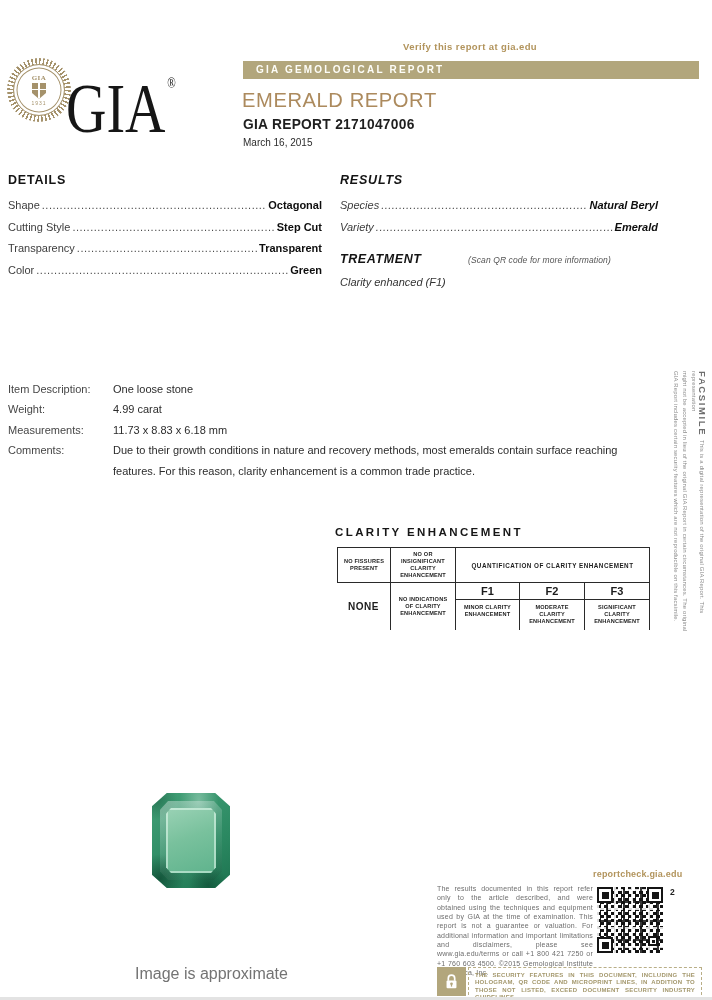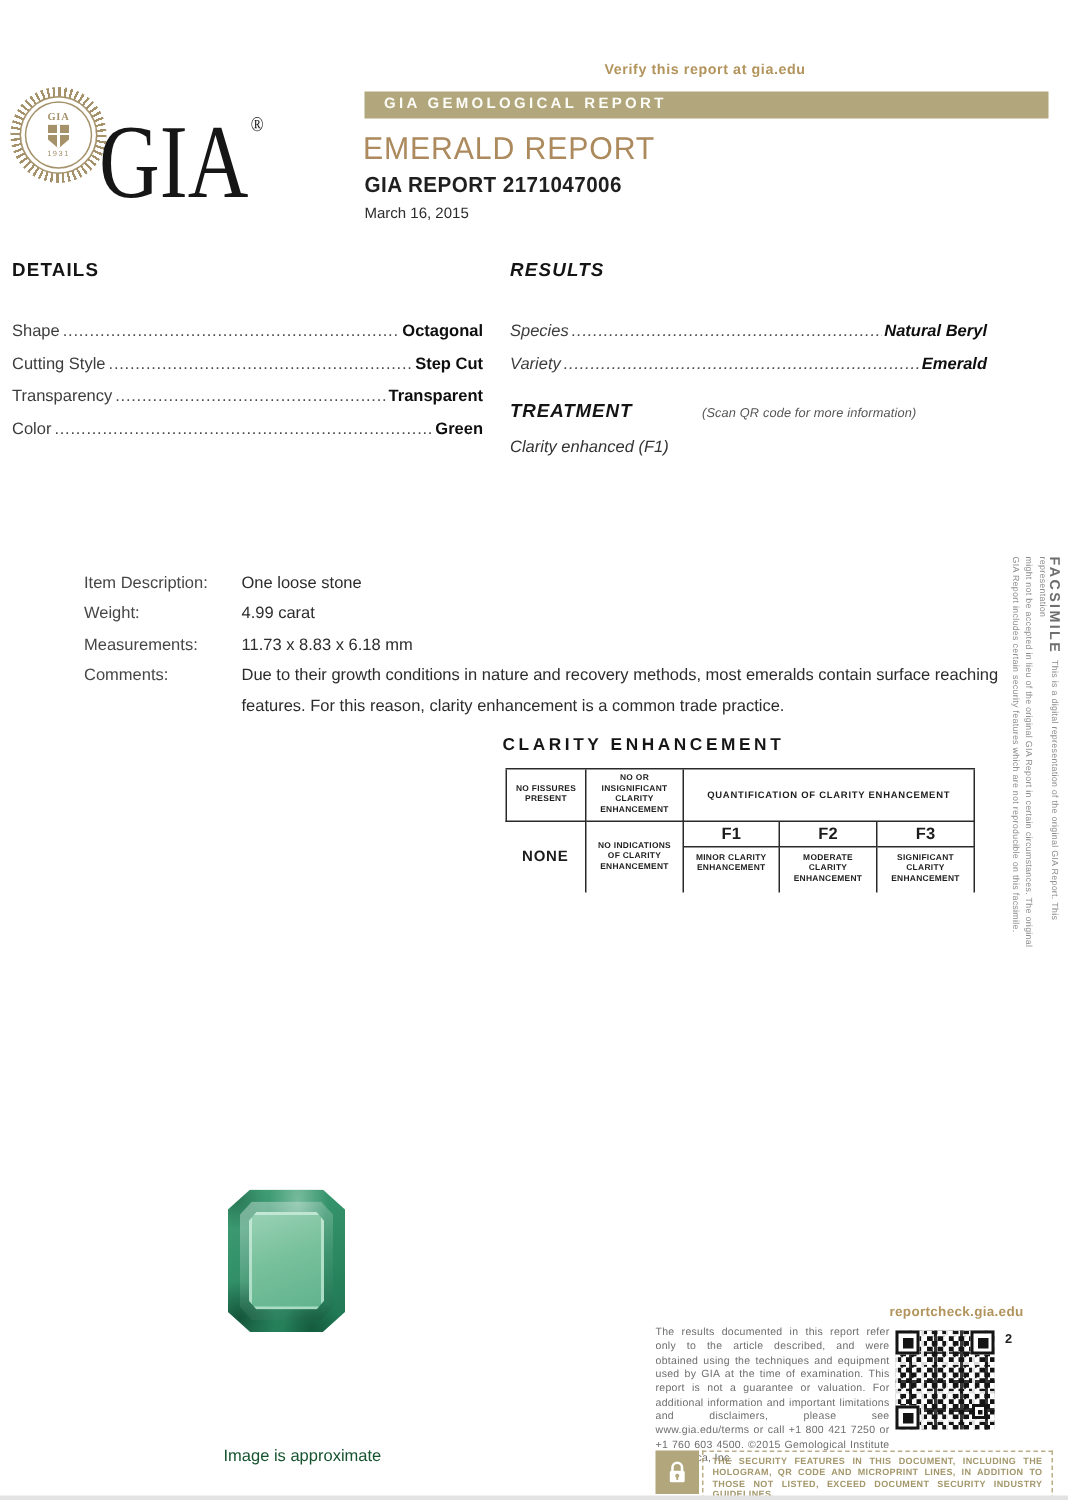--- a/index.html
+++ b/index.html
@@ -34,43 +34,43 @@
                          linear-gradient(0deg, transparent 56%, #fff 56% 63%, transparent 63%), #a5926b;
               clip-path:polygon(0 0,100% 0,100% 62%,50% 100%,0 62%); }
   .seal-year { font-size:5px; color:#a5926b; letter-spacing:1px; margin-top:1px; }
   .logotype { position:absolute; left:66px; top:48px; font-family:"Liberation Serif", serif;
               font-size:70px; line-height:72px; color:#161616; transform:scaleX(.8);
               transform-origin:left top; letter-spacing:0; }
   .logotype sup { font-size:14px; vertical-align:44px; margin-left:2px; }
 
   
   .col-h { font-size:12.5px; font-weight:bold; color:#141414; letter-spacing:.8px;
-           margin-bottom:24px; }
+           margin-bottom:8px; }
   .details { position:absolute; left:8px; top:173px; width:314px; }
   .results { position:absolute; left:340px; top:173px; width:318px;font-style:italic; }
   .drow { display:flex; align-items:baseline; height:21.6px; }
   .drow .lbl { font-size:11px; color:#3d3d3d; white-space:nowrap; }
   .drow .dots { flex:1; overflow:hidden; white-space:nowrap; margin:0 2px; }
   .drow .dots::after { content:"....................................................................................................................."; font-size:11px; color:#4a4a4a; letter-spacing:.5px; }
   .drow .val { font-size:11px; font-weight:bold; color:#0e0e0e; white-space:nowrap; }
 
   .treatment { margin-top:11px; }
   .treat-h { font-size:12.5px; font-weight:bold; color:#141414; letter-spacing:.6px; }
   .treat-note { font-size:8.5px; color:#555; font-weight:normal; letter-spacing:.1px;padding-left:42px; }
   .treat-val { font-size:11px; color:#333; margin-top:9px; }
 
   
-  .item { position:absolute; left:8px; top:379px; width:652px;margin-left:48px; }
+  .item { position:absolute; left:8px; top:379px; width:652px; }
   .irow { display:grid; grid-template-columns:105px 1fr; line-height:20.4px; }
   .irow .ilbl { font-size:11px; color:#464646; }
   .irow .ival { font-size:11px; color:#2c2c2c; }
 
   
   .clarity { position:absolute; left:335px; top:491px; }
-  .cl-h { font-size:11.5px; font-weight:bold; color:#161616; letter-spacing:2.4px; }
+  .cl-h { font-size:11.5px; font-weight:bold; color:#161616; letter-spacing:2.4px;margin-top:35px; }
   .ce-table { margin-top:9px; margin-left:2px; display:grid;
               grid-template-columns:54px 65px 64px 65px 65px;
               grid-template-rows:35px 17px 30px; border-top:1px solid #2a2a2a; }
   .ce { display:flex; align-items:center; justify-content:center; text-align:center;
         font-weight:bold; color:#1c1c1c; }
   .ce-small { font-size:5.6px; line-height:7px; letter-spacing:.2px; padding:1px 3px; }
   .c1r1 { grid-area:1/1; border-left:1px solid #2a2a2a; border-right:1px solid #2a2a2a;
           border-bottom:1px solid #2a2a2a; }
   .c2r1 { grid-area:1/2; border-right:1px solid #2a2a2a; border-bottom:1px solid #2a2a2a; }
   .quant { grid-area:1/3/2/6; font-size:6.3px; letter-spacing:.5px;
@@ -100,21 +100,21 @@
         radial-gradient(circle at 6% 6%, rgba(4,60,38,.4), transparent 18%),
         radial-gradient(ellipse at 60% 8%, rgba(235,255,245,.35), transparent 30%),
         linear-gradient(148deg,#43a077 0%,#35936b 35%,#2a8760 65%,#1d7350 100%); }
   .stone-bevel { position:absolute; inset:8px 8px;
       clip-path:polygon(13% 0,87% 0,100% 11%,100% 89%,87% 100%,13% 100%,0 89%,0 11%);
       background:linear-gradient(150deg, rgba(255,255,255,.38), rgba(255,255,255,.08) 60%, rgba(0,0,0,.08)); }
   .stone-table { position:absolute; inset:15px 14px;
       clip-path:polygon(10% 0,90% 0,100% 9%,100% 91%,90% 100%,10% 100%,0 91%,0 9%);
       background:linear-gradient(160deg,#9ad2b5 0%,#79c19d 45%,#5fb38d 100%);
       box-shadow:inset 0 0 0 2px rgba(240,255,248,.5); }
-  .caption { position:absolute; left:149px; top:965px; font-size:11px; color:#14532d; }
+  .caption { position:absolute; left:135px; top:965px; font-size:16px; color:#737373; }
 
   
   .footer { position:absolute; left:437px; top:869px; width:266px; height:129px; }
   .reportcheck { position:absolute; top:0; left:156px; width:74px; text-align:center;
                  font-size:9px; font-weight:bold; color:#b2945c; letter-spacing:.2px; }
   .disclaimer { position:absolute; top:15px; left:0; width:156px; font-size:7px;
                 line-height:9.35px; color:#6d6d6d; text-align:justify; letter-spacing:.2px; }
   .qr { position:absolute; top:16px; left:158px; width:70px; height:70px; background:#fff; }
   .qr-mod { position:absolute; inset:2px;
             background:repeating-conic-gradient(#141414 0% 25%, #ffffff 0% 50%) 0 0 / 7px 7px; }

